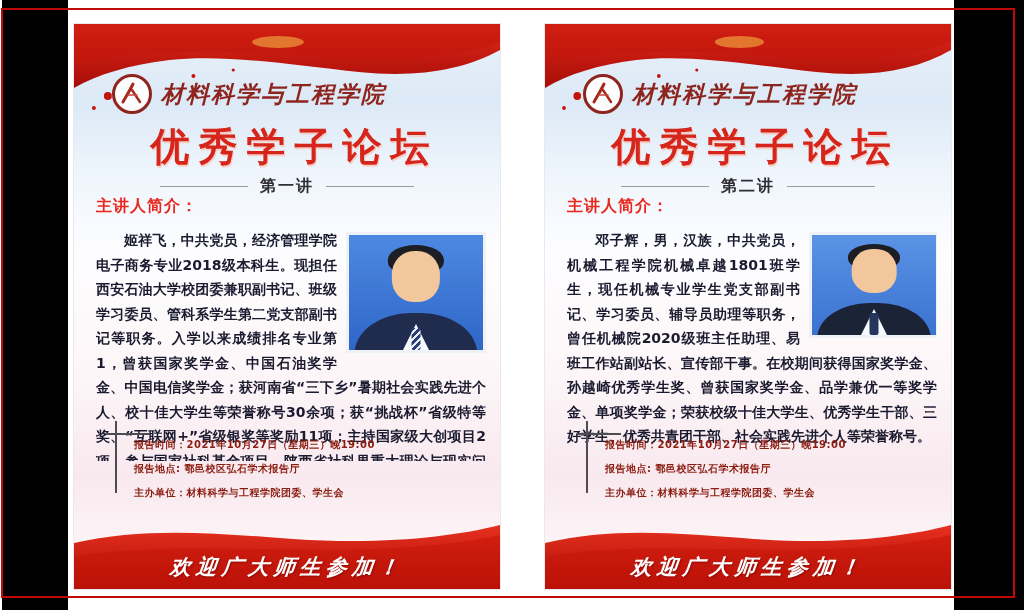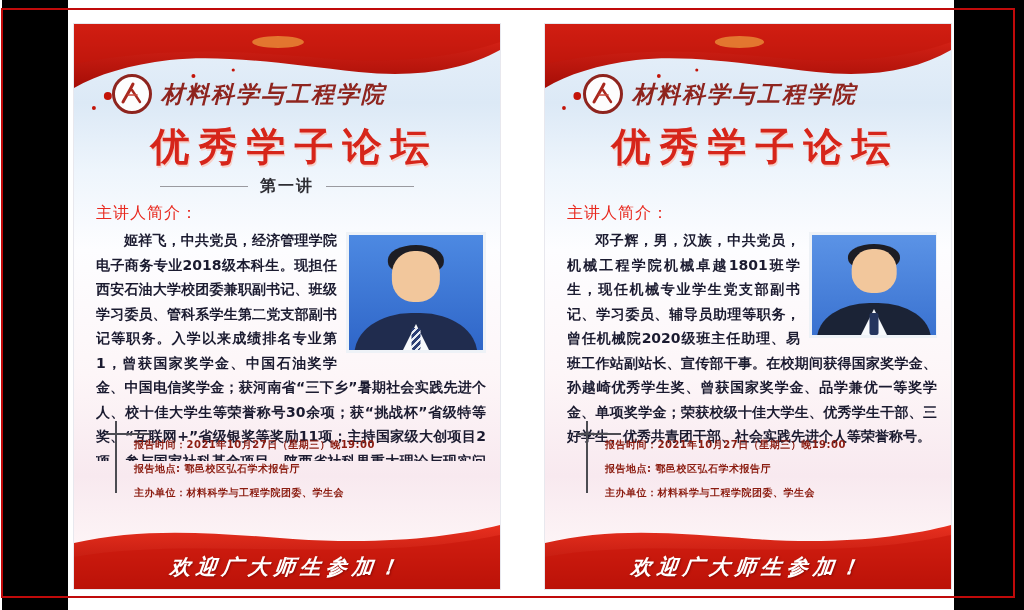--- a/index.html
+++ b/index.html
@@ -36,21 +36,21 @@
 
   .poster-title { position:absolute; top:96px; left:0; right:0; text-align:center;
                   font-size:39px; font-weight:900; color:#d6251a; letter-spacing:9px;
                   text-shadow:1px 2px 0 rgba(255,180,160,.55); z-index:3; white-space:nowrap;padding-left:15px; }
 
   .lecture-row { position:absolute; top:152px; left:0; right:0; display:flex;
                  align-items:center; justify-content:center; gap:12px; z-index:3; }
   .lecture-line { width:88px; height:1px; background:#9a9aa0; }
   .lecture-label { font-size:16px; font-weight:bold; color:#2e2e34; letter-spacing:2px; }
 
-  .intro-label { position:absolute; top:179px; left:22px; font-size:16px; font-weight:normal;
+  .intro-label { position:absolute; top:172px; left:22px; font-size:16px; font-weight:bold;
                  color:#e8281e; letter-spacing:1px; z-index:3; }
 
   .bio-area { position:absolute; top:204px; left:22px; right:14px; bottom:128px;
               z-index:3; overflow:hidden; }
   .speaker-photo { float:right; position:relative; overflow:hidden;
                    border:3px solid #eef2f7; margin:4px 0 6px 9px;
                    background:linear-gradient(180deg,#4d89e2 0%,#2f66c8 100%); }
   .p1 .speaker-photo { width:140px; height:121px; }
   .p2 .speaker-photo { width:130px; height:106px; margin-right:-2px;
                        background:linear-gradient(180deg,#5b93e6 0%,#3a72d0 100%); }
@@ -190,20 +190,25 @@
           <path d="M14 3 C11 9 8 14 4 21" stroke="#a8281e" stroke-width="3" fill="none" stroke-linecap="round"></path>
           <path d="M13 9 L21 21" stroke="#a8281e" stroke-width="2.4" fill="none" stroke-linecap="round"></path>
           <path d="M9 14 H18" stroke="#c9463a" stroke-width="1.6" fill="none" stroke-linecap="round"></path>
         </svg>
       </div>
       <div class="school-name">材料科学与工程学院</div>
     </div>
 
     <div class="poster-title">优秀学子论坛</div>
 
+    <div class="lecture-row">
+      <div class="lecture-line"></div>
+      <div class="lecture-label">第二讲</div>
+      <div class="lecture-line"></div>
+    </div>
 
     <div class="intro-label">主讲人简介：</div>
 
     <div class="bio-area">
       <div class="speaker-photo">
         <div class="ph-hair"></div>
         <div class="ph-head"></div>
         <div class="ph-suit"></div>
         <div class="ph-shirt"></div>
         <div class="ph-tie"></div>

